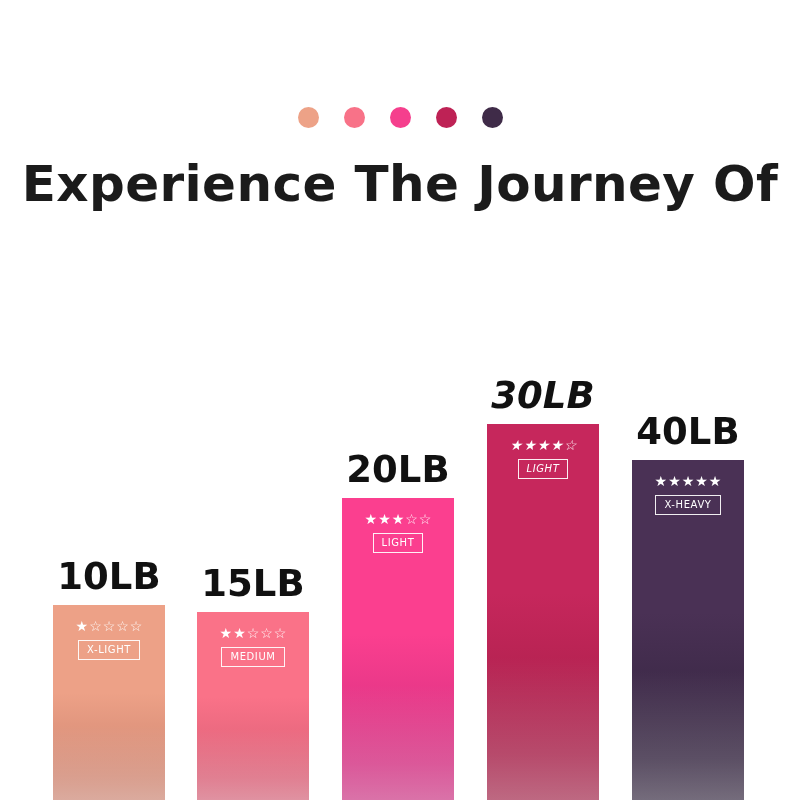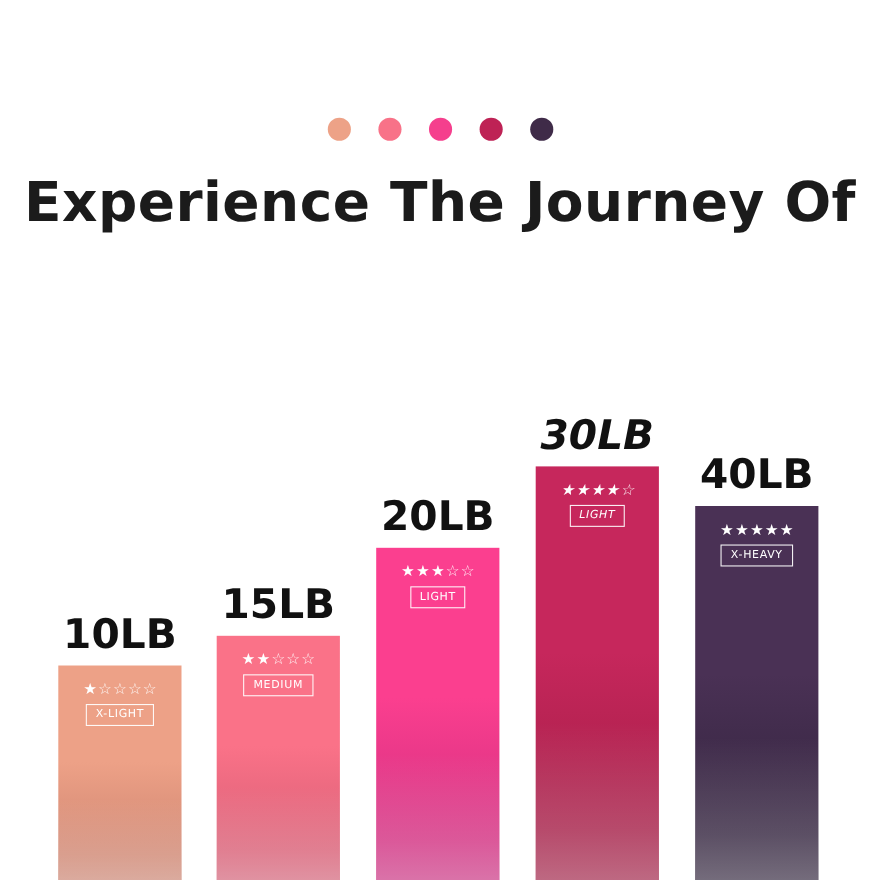--- a/index.html
+++ b/index.html
@@ -164,21 +164,21 @@
               <span class="star empty">☆</span>
               <span class="star empty">☆</span>
               <span class="star empty">☆</span>
               <span class="star empty">☆</span>
             </div>
             <div class="level-label">X-LIGHT</div>
           </div>
           <div class="bar-fade"></div>
         </div>
       </div>
-      <div class="bar-group" style="left: 197px; height: 222px;">
+      <div class="bar-group" style="left: 197px; height: 188px;">
         <div class="bar-value">15LB</div>
         <div class="bar" style="background: linear-gradient(rgb(250, 114, 136) 0%, rgb(250, 114, 136) 45%, rgb(208, 90, 113) 100%);">
           <div class="bar-badge">
             <div class="stars">
               <span class="star">★</span>
               <span class="star">★</span>
               <span class="star empty">☆</span>
               <span class="star empty">☆</span>
               <span class="star empty">☆</span>
             </div>

